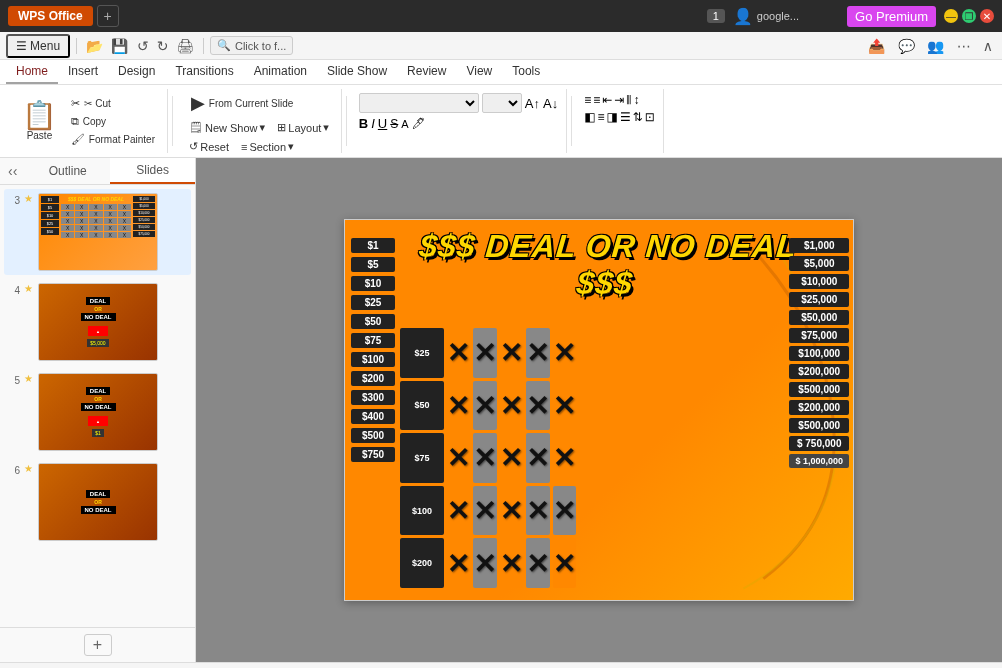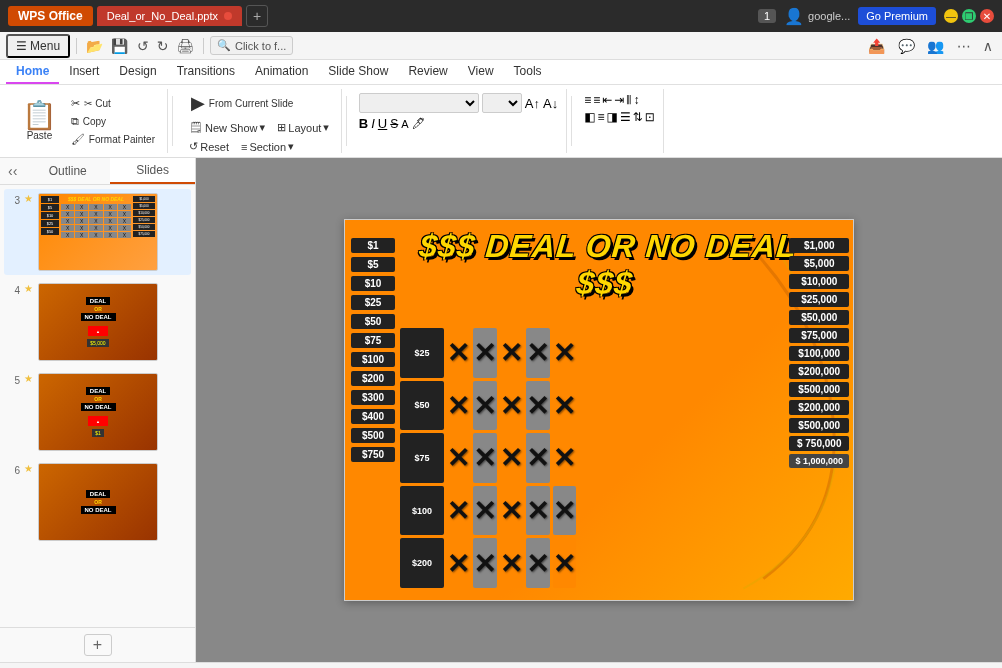--- a/index.html
+++ b/index.html
@@ -12,32 +12,32 @@
     .tab-file { background: #c0392b; color: white; border: none; border-radius: 3px 3px 0 0; padding: 4px 10px; font-size: 11px; display: flex; align-items: center; gap: 6px; }
     .tab-dot { width: 8px; height: 8px; background: #e74c3c; border-radius: 50%; }
     .title-bar-right { margin-left: auto; display: flex; align-items: center; gap: 8px; }
     .win-controls { display: flex; gap: 4px; }
     .win-btn { width: 14px; height: 14px; border-radius: 50%; border: none; cursor: pointer; font-size: 10px; display: flex; align-items: center; justify-content: center; }
     .win-min { background: #f1c40f; color: #333; }
     .win-max { background: #2ecc71; color: #333; }
     .win-close { background: #e74c3c; color: white; }
     .tab-plus { background: none; border: 1px solid #555; color: #aaa; border-radius: 3px; width: 22px; height: 22px; cursor: pointer; font-size: 14px; display: flex; align-items: center; justify-content: center; }
     .user-info { color: #ccc; font-size: 11px; display: flex; align-items: center; gap: 4px; }
-    .go-premium { background: #1d4ed8; color: white; border: none; border-radius: 3px; padding: 3px 8px; font-size: 11px; cursor: pointer; }
+    .go-premium { background: #d946ef; color: white; border: none; border-radius: 3px; padding: 3px 8px; font-size: 13px; cursor: pointer; margin-left: 40px; }
 
     
     .menu-bar { background: #f5f5f5; height: 28px; display: flex; align-items: center; padding: 0 6px; gap: 2px; border-bottom: 1px solid #ddd; }
     .menu-item { padding: 3px 8px; border-radius: 3px; cursor: pointer; font-size: 12px; color: #333; }
     .menu-divider { width: 1px; height: 16px; background: #ccc; margin: 0 4px; }
 
     
     .ribbon { background: #fff; border-bottom: 1px solid #ddd; display: flex; flex-direction: column; }
     .ribbon-tabs { display: flex; align-items: center; padding: 0 6px; border-bottom: 1px solid #e0e0e0; }
     .ribbon-tab { padding: 4px 10px; font-size: 12px; cursor: pointer; color: #333; border-bottom: 2px solid transparent; }
-    .ribbon-tab.active { color: #3b82f6; border-bottom: 2px solid #d946ef; font-weight: 700; }
+    .ribbon-tab.active { color: #7f1d1d; border-bottom: 2px solid #a3a3a3; font-weight: 400; }
     .ribbon-content { display: flex; align-items: stretch; padding: 4px 6px; gap: 2px; height: 72px; }
     .ribbon-group { display: flex; flex-direction: column; align-items: center; border-right: 1px solid #e0e0e0; padding: 0 8px; min-width: fit-content; }
     .ribbon-group-items { display: flex; align-items: center; gap: 2px; flex: 1; }
     .ribbon-btn { display: flex; flex-direction: column; align-items: center; padding: 3px 6px; border-radius: 3px; cursor: pointer; border: none; background: none; font-size: 10px; color: #333; min-width: 40px; height: 54px; justify-content: center; gap: 2px; }
     .ribbon-btn-sm { display: flex; align-items: center; padding: 2px 4px; border-radius: 3px; cursor: pointer; border: none; background: none; font-size: 11px; color: #333; gap: 4px; width: 100%; }
     .paste-btn { display: flex; flex-direction: column; align-items: center; padding: 4px 8px; border-radius: 3px; cursor: pointer; border: none; background: none; font-size: 10px; color: #333; height: 54px; justify-content: center; }
     .paste-icon { font-size: 28px; line-height: 1; }
     .small-btns { display: flex; flex-direction: column; gap: 1px; }
 
     
@@ -98,24 +98,20 @@
     .tbi { color: #555; cursor: pointer; font-size: 14px; padding: 2px 3px; border-radius: 2px; }
 
     .search-box { display: flex; align-items: center; background: #f0f0f0; border: 1px solid #ccc; border-radius: 3px; padding: 2px 6px; gap: 4px; font-size: 11px; color: #555; cursor: pointer; }
   </style>
 </head>
 <body>
 
 <div class="title-bar">
   <div class="title-bar-left">
     <button class="wps-btn">WPS Office</button>
-    <div class="tab-file">
-      <span>Deal_or_No_Deal.pptx</span>
-      <span class="tab-dot"></span>
-    </div>
     <button class="tab-plus">+</button>
   </div>
   <div class="title-bar-right">
     <span style="background:#555;color:#fff;border-radius:3px;padding:1px 6px;font-size:11px;">1</span>
     <div class="user-info">
       <span style="font-size:16px;">👤</span>
       <span>google...</span>
     </div>
     <button class="go-premium">Go Premium</button>
     <div class="win-controls">

